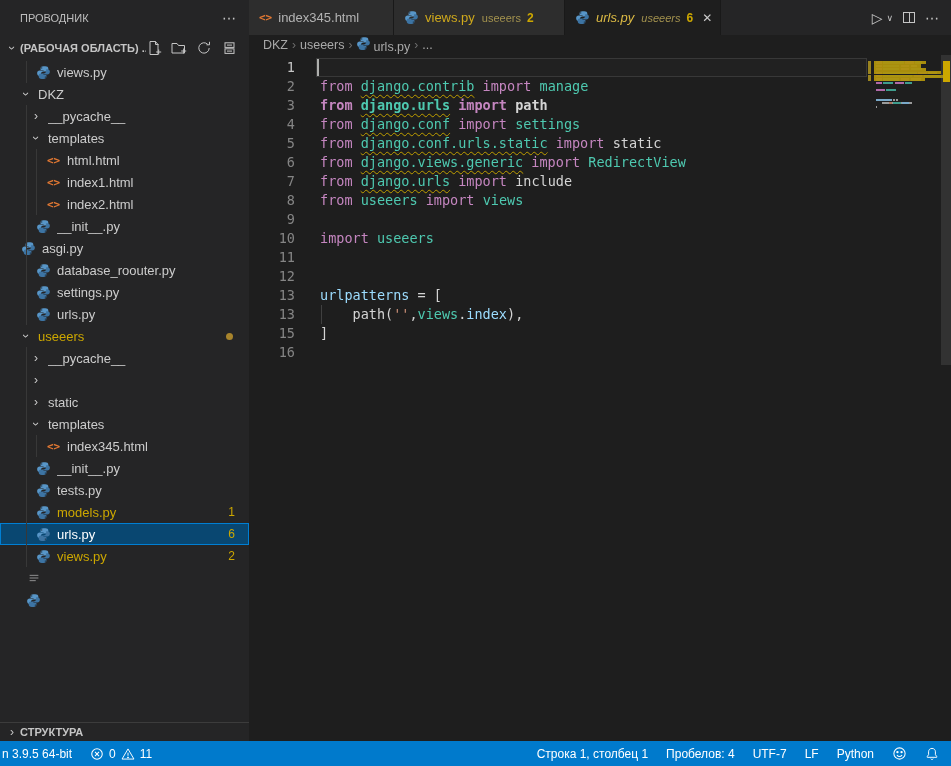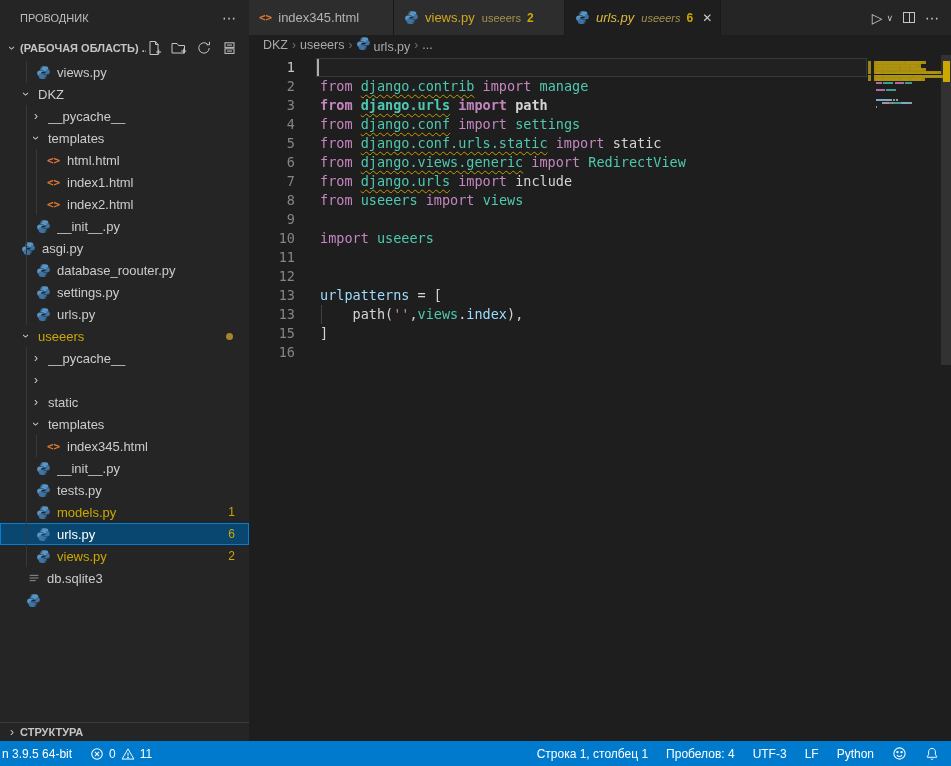--- a/index.html
+++ b/index.html
@@ -336,21 +336,20 @@
           <span class="badge">2</span>
         </div>
         <div class="trow" style="padding-left: 26px;">
           <span class="ficon" style="display: inline-flex; align-items: center; justify-content: center;">
             <svg width="14" height="14" viewBox="0 0 16 16" stroke="#8a8a8a" stroke-width="1.2">
               <line x1="3" y1="5" x2="13" y2="5"></line>
               <line x1="3" y1="8" x2="13" y2="8"></line>
               <line x1="3" y1="11" x2="10" y2="11"></line>
             </svg>
           </span>
-          <span class="lbl">db.sqlite3</span>
         </div>
         <div class="trow" style="padding-left: 26px;">
           <span class="ficon" style="display: inline-flex; align-items: center; justify-content: center;">
             <svg width="15" height="15" viewBox="0 0 16 16">
               <path d="M7.9 1.2c-1.9 0-3 .8-3 2.2v1.9h3.2v.6H3.9c-1.6 0-2.7 1-2.7 2.8 0 1.7 1 2.8 2.6 2.8h1.4V9.6c0-1.5 1.2-2.6 2.7-2.6h3.1c1.2 0 2.1-.9 2.1-2.1V3.4c0-1.3-1.2-2.2-3.2-2.2z" fill="#5896c8"></path>
               <path d="M8.1 14.8c1.9 0 3-.8 3-2.2v-1.9H7.9v-.6h4.2c1.6 0 2.7-1 2.7-2.8 0-1.7-1-2.8-2.6-2.8h-1.4v1.9c0 1.5-1.2 2.6-2.7 2.6H5c-1.2 0-2.1.9-2.1 2.1v1.5c0 1.3 1.2 2.2 3.2 2.2z" fill="#3d74a3"></path>
               <circle cx="6.1" cy="3.1" r=".6" fill="#10181f"></circle>
               <circle cx="9.9" cy="12.9" r=".6" fill="#10181f"></circle>
             </svg>
           </span>
@@ -548,21 +547,21 @@
         </div>
       </div>
     <div class="st-right" id="st-right">
         <div class="st-item">
           <span>Строка 1, столбец 1</span>
         </div>
         <div class="st-item">
           <span>Пробелов: 4</span>
         </div>
         <div class="st-item">
-          <span>UTF-3</span>
+          <span>UTF-7</span>
         </div>
         <div class="st-item">
           <span>LF</span>
         </div>
         <div class="st-item">
           <span>Python</span>
         </div>
         <div class="st-item">
           <span style="display: inline-flex; align-items: center; justify-content: center;">
             <svg width="15" height="15" viewBox="0 0 16 16" fill="none" stroke="#fff" stroke-width="1.1">

